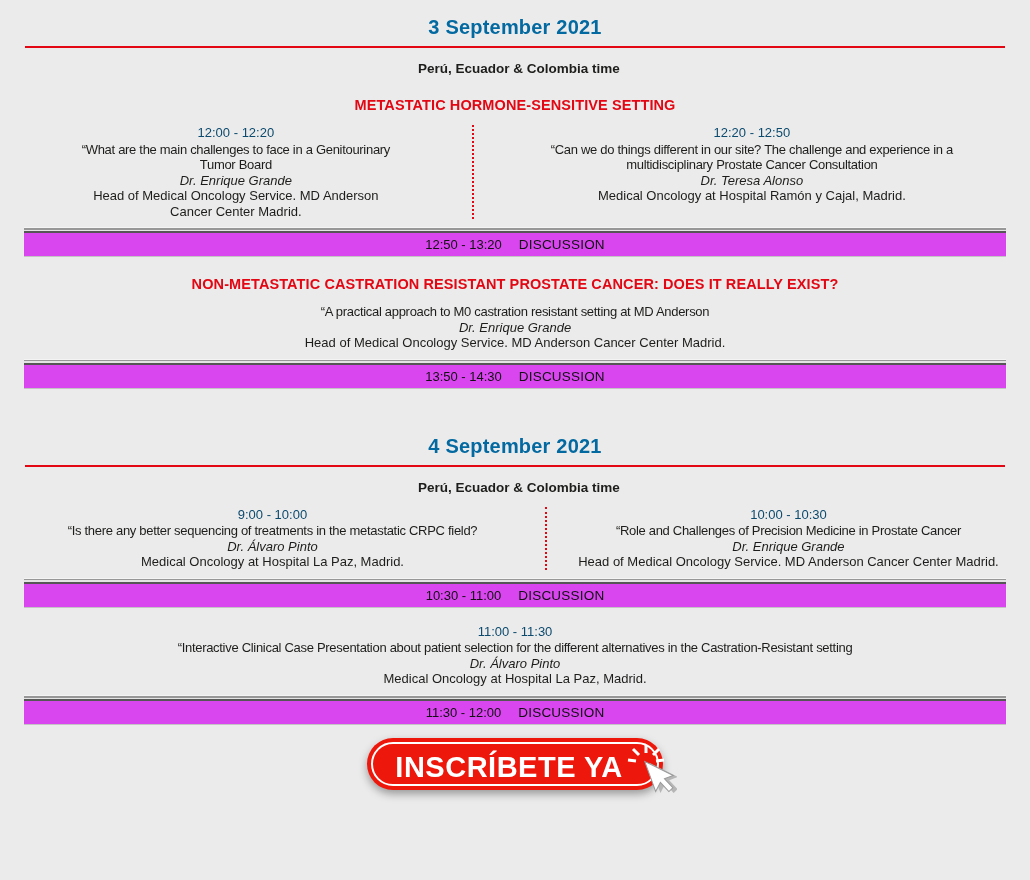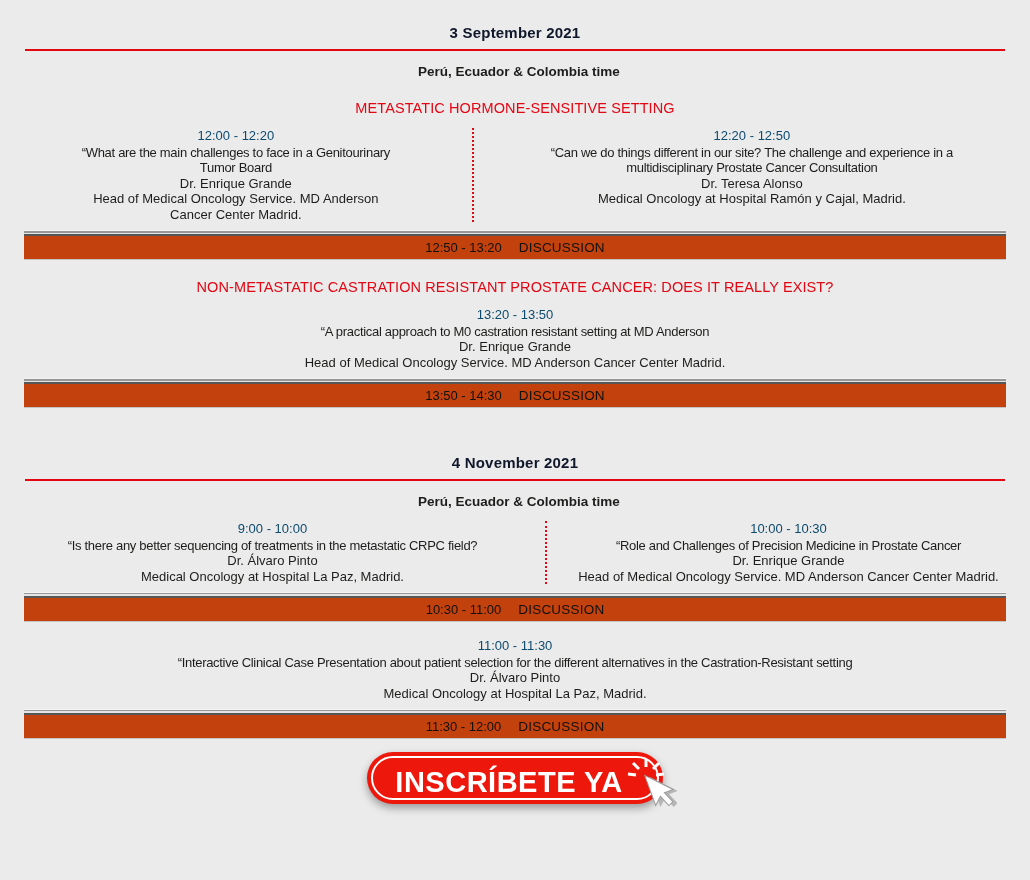--- a/index.html
+++ b/index.html
@@ -7,65 +7,65 @@
     width:1030px;height:880px;box-sizing:border-box;
     background:#ebebeb;
     font-family:"Liberation Sans",sans-serif;
     color:#1d1d1b;
     padding-top:16px;
     overflow:hidden;
   }
   .day{display:block;}
   .day + .day{margin-top:46px;}
   .day-title{
-    margin:8px;text-align:center;
-    color:#0f172a;font-size:15px;font-weight:bold;letter-spacing:0.2px;
+    margin:0;text-align:center;
+    color:#0369a1;font-size:20px;font-weight:bold;letter-spacing:0.2px;
   }
   .day-rule{
     border:none;border-top:2px solid #e30613;
     margin:7px 25px 0 25px;
   }
   .timezone{
     margin-top:13px;text-align:center;
     font-size:13.5px;font-weight:bold;margin-left:8px;
   }
   .section-heading{
     margin:21px 0 0 0;text-align:center;
-    color:#e30613;font-size:14.5px;font-weight:normal;letter-spacing:0.1px;
+    color:#e30613;font-size:14.5px;font-weight:bold;letter-spacing:0.1px;
   }
   .discussion + .section-heading{margin-top:19px;}
   .talks-row{
     display:flex;align-items:stretch;margin-top:12px;
   }
   .discussion + .talks-row{margin-top:16px;}
   .col{box-sizing:border-box;text-align:center;font-size:13px;line-height:15.5px;}
   .one-col .col{width:100%;}
   .one-col .wrap{max-width:920px;margin:0 auto;}
   .two-col .col:nth-child(2){border-left:2px dotted #e30613;}
   .day-0 .two-col .col:nth-child(1){width:45.8%;}
   .day-0 .two-col .col:nth-child(2){width:54.2%;}
   .day-0 .two-col .col:nth-child(1) .wrap{max-width:330px;margin:0 auto;}
   .day-0 .two-col .col:nth-child(2) .wrap{max-width:425px;margin:0 auto;}
   .day-1 .two-col .col{width:50%;margin-left:30px;}
   .day-1 .two-col .wrap{max-width:505px;margin:0 auto;}
   .talk-time{color:#0c4a6e;margin-bottom:1px;}
   .talk-title{font-weight:normal;letter-spacing:-0.3px;}
-  .talk-speaker{}
+  .talk-speaker{font-style:italic;}
   .talk-affil{}
   .discussion{margin:8px 24px 0 24px;}
   .groove{
     height:6px;
     background:linear-gradient(to bottom,
       #f4f4f4 0px,#f4f4f4 1px,
       #979797 1px,#979797 2.5px,
       #e4e4e4 2.5px,#e4e4e4 4px,
       #565656 4px,#565656 6px);
   }
   .disc-bar{
-    background:#c2410c;height:23px;
+    background:#d946ef;height:23px;
     border-bottom:1px solid #c4c4c4;
     display:flex;align-items:center;justify-content:center;gap:17px;
     font-size:13px;color:#111;
   }
   .disc-label{font-size:13.5px;letter-spacing:0.2px;}
   .cta-wrap{margin-top:13px;text-align:center;}
   .cta{
     position:relative;display:inline-flex;align-items:center;justify-content:center;
     min-width:296px;height:52px;box-sizing:border-box;
     background:#ee170b;border:none;border-radius:27px;cursor:pointer;
@@ -115,37 +115,36 @@
         <div class="groove"></div>
         <div class="disc-bar">
           <span class="disc-time">12:50 - 13:20</span>
           <span class="disc-label">DISCUSSION</span>
         </div>
       </div>
       <h2 class="section-heading">NON-METASTATIC CASTRATION RESISTANT PROSTATE CANCER: DOES IT REALLY EXIST?</h2>
       <div class="talks-row one-col">
         <div class="col">
           <div class="wrap">
-            <div class="talk-time">13:20 - 13:50</div>
             <div class="talk-title">“A practical approach to M0 castration resistant setting at MD Anderson</div>
             <div class="talk-speaker">Dr. Enrique Grande</div>
             <div class="talk-affil">Head of Medical Oncology Service. MD Anderson Cancer Center Madrid.</div>
           </div>
         </div>
       </div>
       <div class="discussion">
         <div class="groove"></div>
         <div class="disc-bar">
           <span class="disc-time">13:50 - 14:30</span>
           <span class="disc-label">DISCUSSION</span>
         </div>
       </div>
     </section>
     <section class="day day-1">
-      <h1 class="day-title">4 November 2021</h1>
+      <h1 class="day-title">4 September 2021</h1>
       <hr class="day-rule">
       <div class="timezone">Perú, Ecuador &amp; Colombia time</div>
       <div class="talks-row two-col">
         <div class="col">
           <div class="wrap">
             <div class="talk-time">9:00 - 10:00</div>
             <div class="talk-title">“Is there any better sequencing of treatments in the metastatic CRPC field?</div>
             <div class="talk-speaker">Dr. Álvaro Pinto</div>
             <div class="talk-affil">Medical Oncology at Hospital La Paz, Madrid.</div>
           </div>

